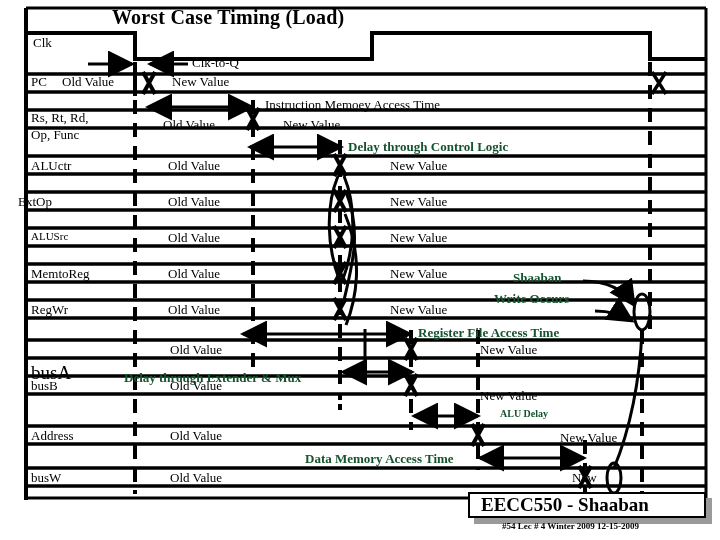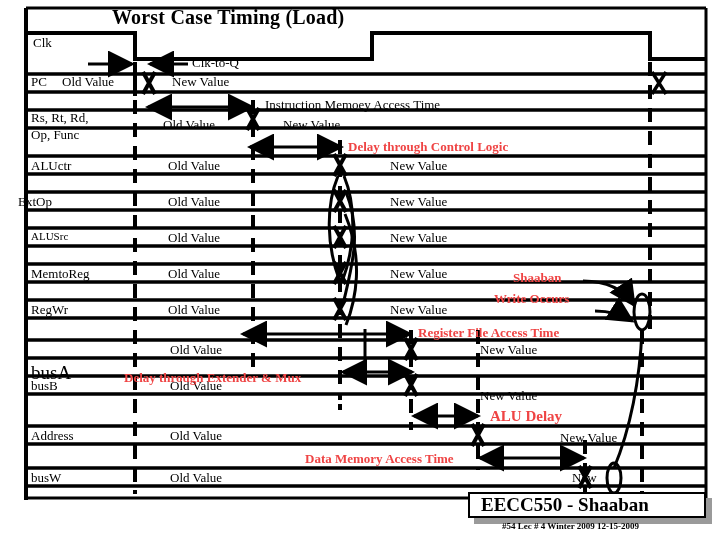--- a/index.html
+++ b/index.html
@@ -1,21 +1,21 @@
 <!DOCTYPE html>
 <html><head>
 <meta charset="utf-8">
 <style>
   html,body{margin:0;padding:0;background:#ffffff;}
   body{width:720px;height:540px;overflow:hidden;
        font-family:"Liberation Serif", serif;}
   #root{position:relative;width:660px;height:540px;}
   .lbl{position:absolute;white-space:nowrap;color:#000;
        font-family:"Liberation Serif", serif;}
-  .blue{color:#ef4444;font-weight:bold;font-family:"Liberation Serif", serif;}
+  .blue{color:#14532d;font-weight:bold;font-family:"Liberation Serif", serif;}
   .title{font-size:20px;font-weight:bold;letter-spacing:.2px;}
   svg{position:absolute;left:0;top:0;}
   .footer-box{position:absolute;box-sizing:border-box;background:#ffffff;
               border:2px solid #000;}
   .footer-shadow{position:absolute;background:#9a9a9a;}
   .footer-txt{position:absolute;font-weight:bold;font-size:19px;white-space:nowrap;}
   .footer-sub{position:absolute;font-weight:bold;font-size:9px;white-space:nowrap;}
 </style>
 </head>
 <body>
@@ -213,21 +213,21 @@
   <div class="lbl" style="left:192px;top:55px;font-size:13px;">Clk-to-Q</div>
 
   <div class="lbl" style="left:265px;top:97px;font-size:13px;">Instruction Memoey Access Time</div>
 
   <div class="lbl blue" style="left:348px;top:139px;font-size:13px;">Delay through Control Logic</div>
 
   <div class="lbl blue" style="left:418px;top:325px;font-size:13px;">Register File Access Time</div>
 
   <div class="lbl blue" style="left:124px;top:370px;font-size:13px;">Delay through Extender &amp; Mux</div>
 
-  <div class="lbl blue" style="left:490px;top:408px;font-size:15px;">ALU Delay</div>
+  <div class="lbl blue" style="left:500px;top:408px;font-size:10px;">ALU Delay</div>
 
   <div class="lbl blue" style="left:305px;top:451px;font-size:13px;">Data Memory Access Time</div>
 
   <div class="lbl blue" style="left:513px;top:270px;font-size:13px;">Shaaban</div>
   <div class="lbl blue" style="left:494px;top:291px;font-size:13px;">Write Occurs</div>
 
   <div class="footer-shadow" style="left:474px;top:498px;width:238px;height:26px;"></div>
   <div class="footer-box" style="left:468px;top:492px;width:238px;height:26px;"></div>
   <div class="footer-txt" style="left:481px;top:494px;">EECC550 - Shaaban</div>
   <div class="footer-sub" style="left:502px;top:521px;">#54   Lec # 4   Winter 2009   12-15-2009</div>

